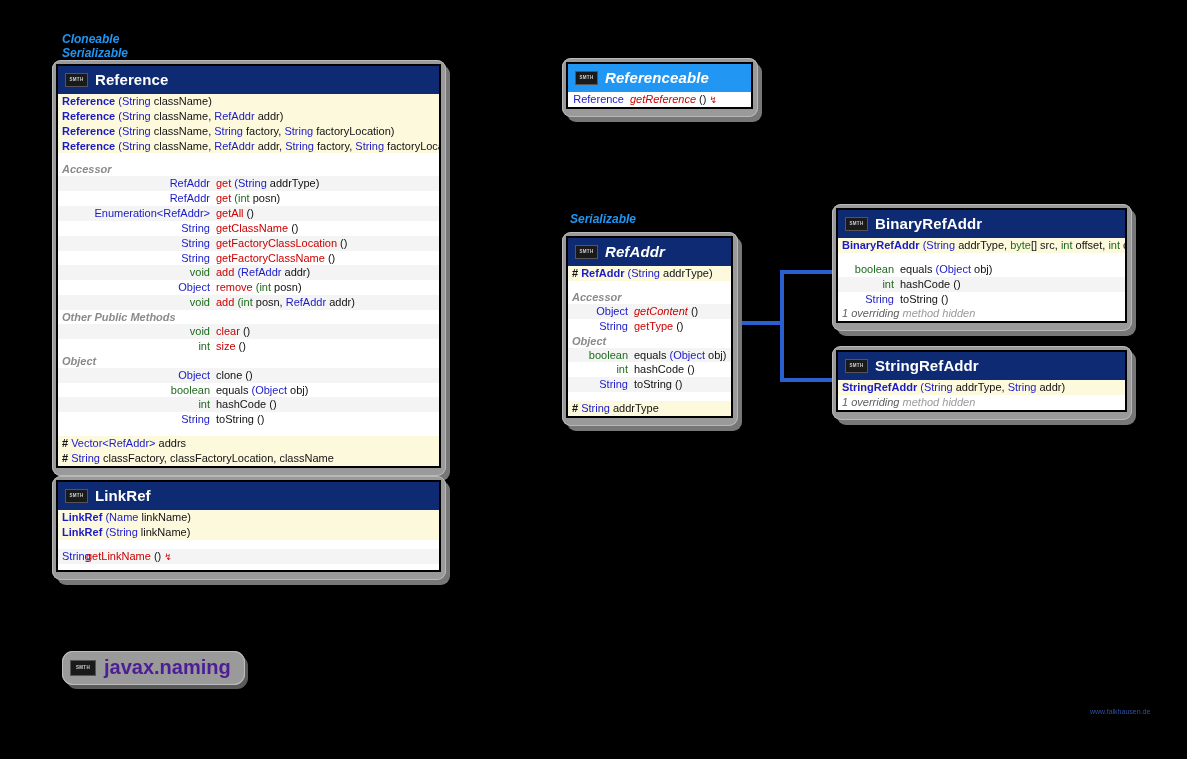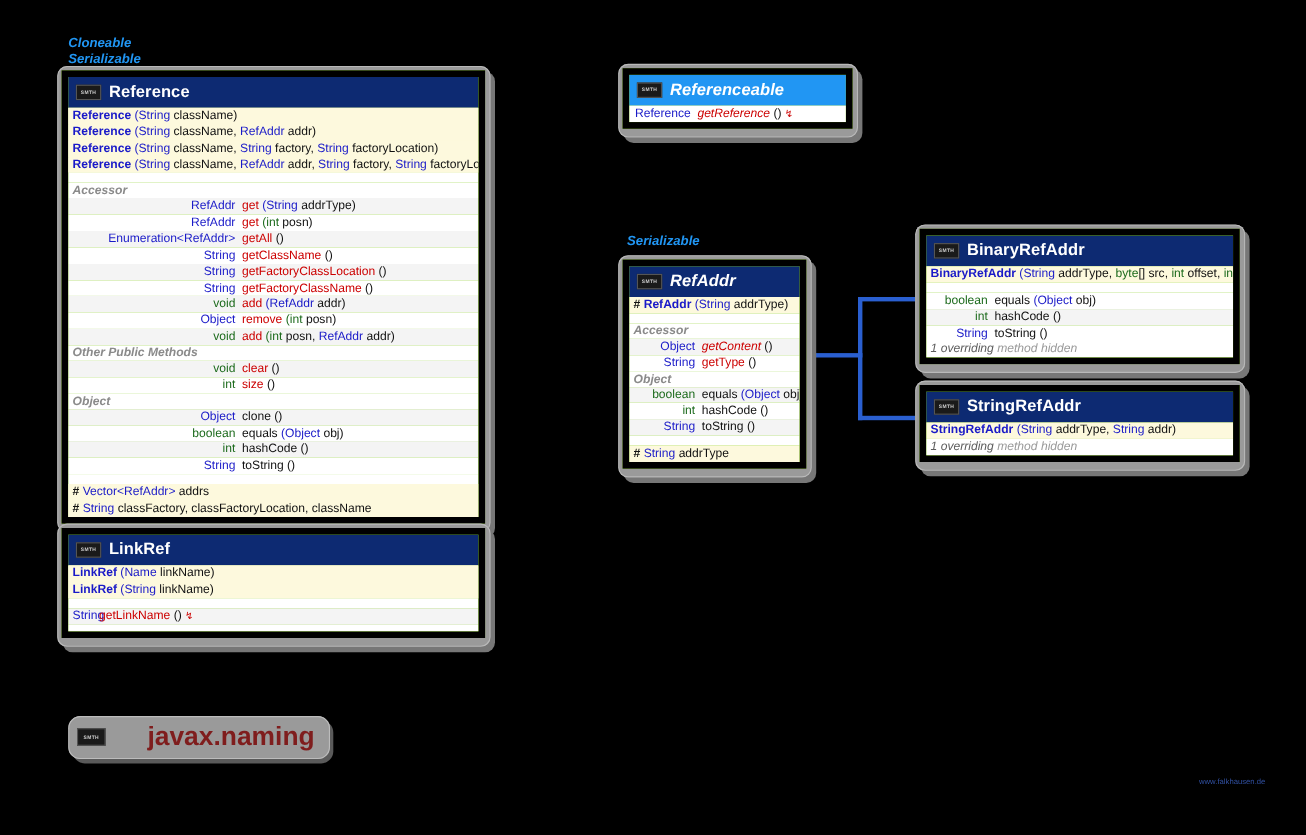--- a/index.html
+++ b/index.html
@@ -14,21 +14,21 @@
   .uml{position:absolute;}
   .uml .shadow{
     position:absolute;left:5px;top:5px;right:-4px;bottom:-5px;
     background:#777;border-radius:9px;
   }
   .uml .frame{
     position:relative;background:#9a9a9a;border-radius:9px;
     padding:4px 5px 8px 4px;
     box-shadow:inset 0 0 0 1px #b9b9b9;
   }
-  .uml .inner{background:#84cc16;border:6px solid #000000;overflow:hidden;}
+  .uml .inner{background:#701a75;border:2px solid #000000;overflow:hidden;}
 
   .hdr{
     background:#0d2a72;color:#fff;display:flex;align-items:center;
     padding:5px 8px 6px 7px;gap:7px;
   }
   .hdr.iface{background:#2196f3;}
   .hdr .title{font-size:15px;font-weight:bold;letter-spacing:.1px;}
   .hdr.iface .title{font-style:italic;}
   .badge{
     width:21px;height:12px;background:#1a1a1a;border:1px solid #555;
@@ -68,21 +68,21 @@
   }
 
   
   .pkg{position:absolute;}
   .pkg .pshadow{position:absolute;left:4px;top:4px;right:-3px;bottom:-4px;background:#5a5a5a;border-radius:11px;}
   .pkg .pbody{
     position:relative;background:#9a9a9a;border-radius:11px;
     padding:5px 14px 6px 8px;display:flex;align-items:center;gap:8px;
     box-shadow:inset 0 0 0 1px #bcbcbc;
   }
-  .pkg .ptext{font-size:24px;font-weight:bold;color:#7f1d1d;margin-left:30px;}
+  .pkg .ptext{font-size:20px;font-weight:bold;color:#4c1d95;}
 
   .wm{position:absolute;color:#3a5fbf;font-size:7px;opacity:.85;}
 
   
   .ln{position:absolute;background:#2a5fd0;}
 </style>
 </head>
 <body>
 
 <div class="canvas">
@@ -237,21 +237,21 @@
             <span class="sig"><span class="t-m">getLinkName</span> () <span class="arrow">↯</span></span>
           </div>
         </div>
 
         <div class="spacer" style="height:6px"></div>
 
       </div>
     </div>
   </div>
 
-  <div class="uml" style="left:562px;top:58px;width:218px;">
+  <div class="uml" style="left:562px;top:58px;width:196px;">
     <div class="shadow"></div>
     <div class="frame">
       <div class="inner">
 
         <div class="hdr iface">
           <span class="badge">SMTH</span>
           <span class="title">Referenceable</span>
         </div>
 
         <div class="rows">

